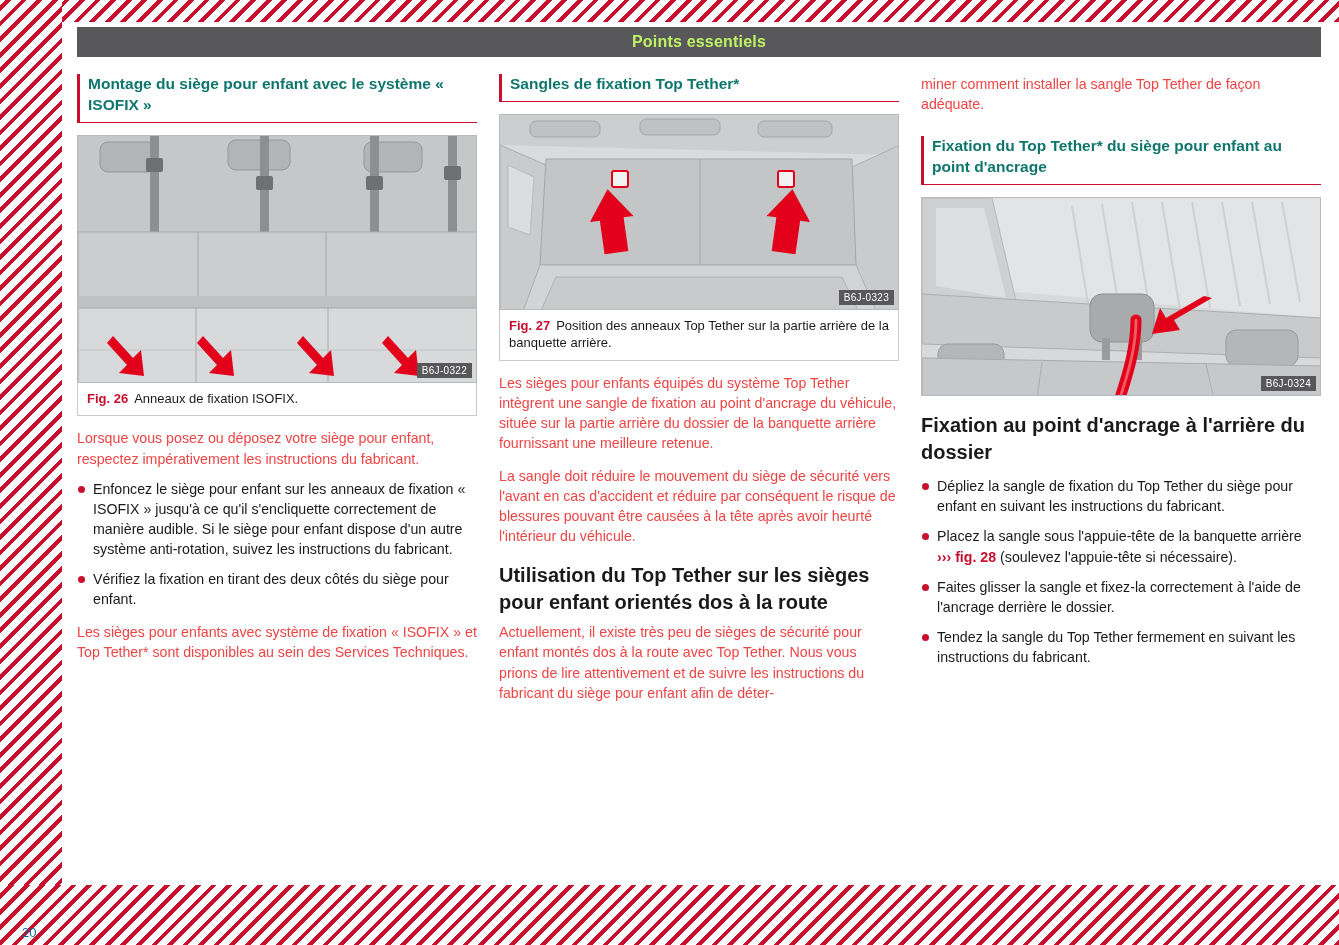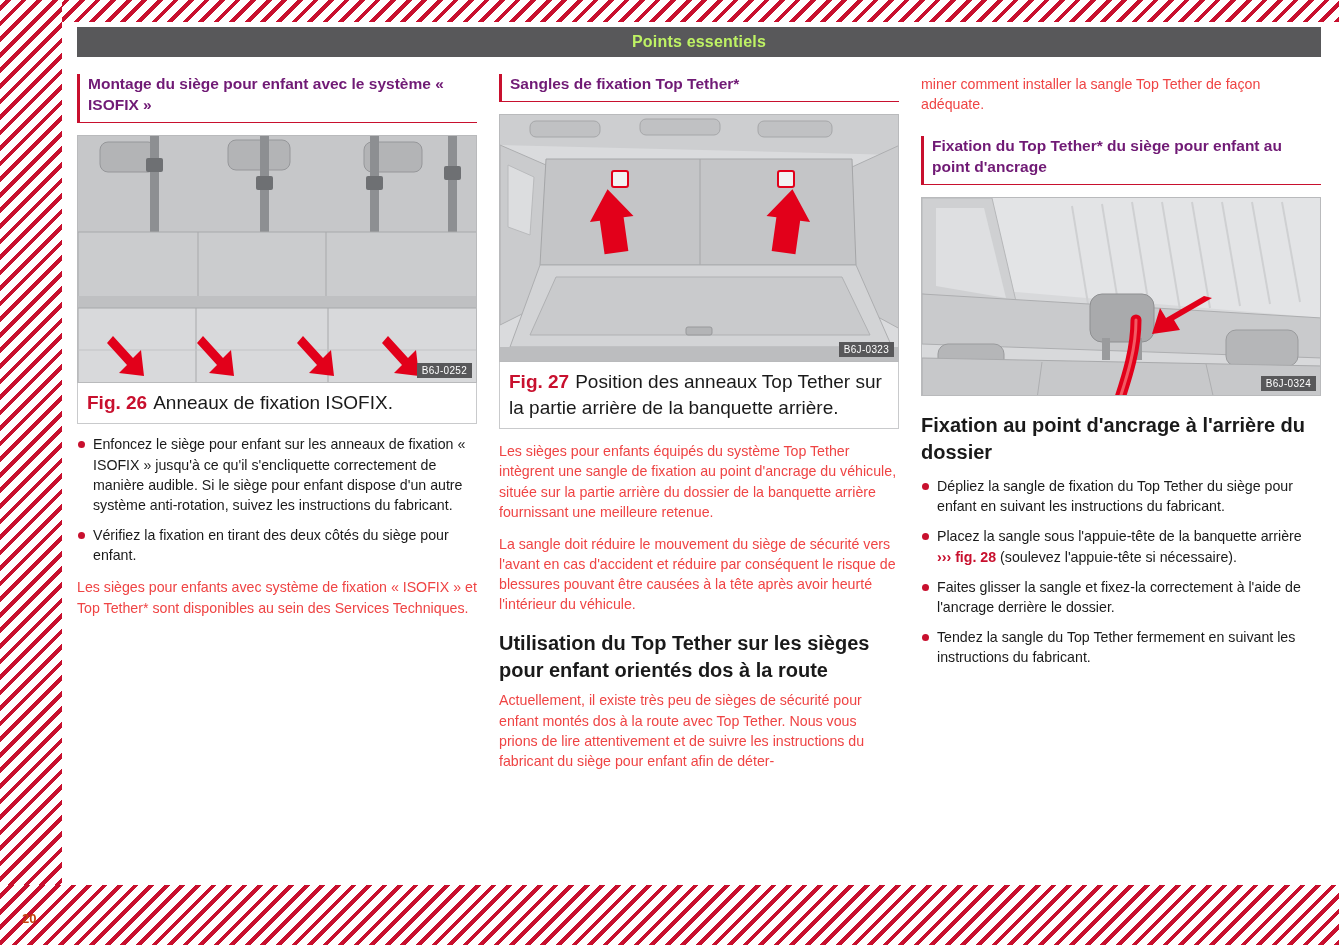--- a/index.html
+++ b/index.html
@@ -54,21 +54,21 @@
     width:1244px; height:800px;
     display:flex;
     gap:22px;
   }
   .col { width:400px; position:relative; }
 
   
   h2.sec-title {
     font-size:15.5px;
     font-weight:bold;
-    color:#701a75;
+    color:#0f766e;
     margin:0 0 0 0;
     padding:0 0 6px 8px;
     border-left:3px solid #c8102e;
     border-bottom:1px solid #c8102e;
     line-height:1.35;
   }
   h3.sub-title {
     font-size:20px;
     font-weight:bold;
     color:#1a1a1a;
@@ -117,40 +117,39 @@
     background:#58585a;
     color:#fff;
     font-size:10px;
     padding:2px 5px;
     letter-spacing:.3px;
   }
   .fig-cap {
     border:1px solid #c9cacc;
     border-top:none;
     padding:7px 9px 8px 9px;
-    font-size:19px;
+    font-size:13px;
     line-height:1.35;
     color:#1a1a1a;
   }
   .fig-cap .lbl { color:#c8102e; font-weight:bold; margin-right:6px; }
 
   .page-number {
     position:absolute;
-    left:22px; bottom:19px;
+    left:22px; bottom:5px;
     font-size:13px;
-    color:#c2410c;
-    font-weight:bold;
+    color:#0369a1;
   }
 
   
   .ill26 { height:248px; background:#d2d3d5; }
   .ill26 svg { position:absolute; left:0; top:0; }
 
   
-  .ill27 { height:248px; background:#a3a3a3; }
+  .ill27 { height:196px; background:#a3a3a3; }
   .ill27 svg { position:absolute; left:0; top:0; }
 
   
   .ill28 { height:199px; background:#d4d5d7; }
   .ill28 svg { position:absolute; left:0; top:0; }
 </style>
 </head>
 <body>
 
 <div class="hatch hatch-left"></div>
@@ -199,27 +198,28 @@
             <path d="M250 172 L250 248" stroke="#a8a9ab"></path>
             <path d="M0 214 L400 214" stroke="#c2c3c5"></path>
 
             <g fill="#e2001a">
               <path d="M35 200 L55 222 L63 214 L66 240 L41 237 L49 229 L29 207 Z"></path>
               <path d="M125 200 L145 222 L153 214 L156 240 L131 237 L139 229 L119 207 Z"></path>
               <path d="M225 200 L245 222 L253 214 L256 240 L231 237 L239 229 L219 207 Z"></path>
               <path d="M310 200 L330 222 L338 214 L341 240 L316 237 L324 229 L304 207 Z"></path>
             </g>
           </svg>
-          <div class="fig-code">B6J-0252</div>
+          <div class="fig-code">B6J-0322</div>
         </div>
         <div class="fig-cap">
           <span class="lbl">Fig. 26</span><span>Anneaux de fixation ISOFIX.</span>
         </div>
       </div>
 
+      <p class="body">Lorsque vous posez ou déposez votre siège pour enfant, respectez impérativement les instructions du fabricant.</p>
 
       <ul class="bullets">
         <li>Enfoncez le siège pour enfant sur les anneaux de fixation « ISOFIX » jusqu'à ce qu'il s'encliquette correctement de manière audible. Si le siège pour enfant dispose d'un autre système anti-rotation, suivez les instructions du fabricant.</li>
         <li>Vérifiez la fixation en tirant des deux côtés du siège pour enfant.</li>
       </ul>
 
       <p class="body">Les sièges pour enfants avec système de fixation « ISOFIX » et Top Tether* sont disponibles au sein des Services Techniques.</p>
     </div>
 
     <div class="col">

